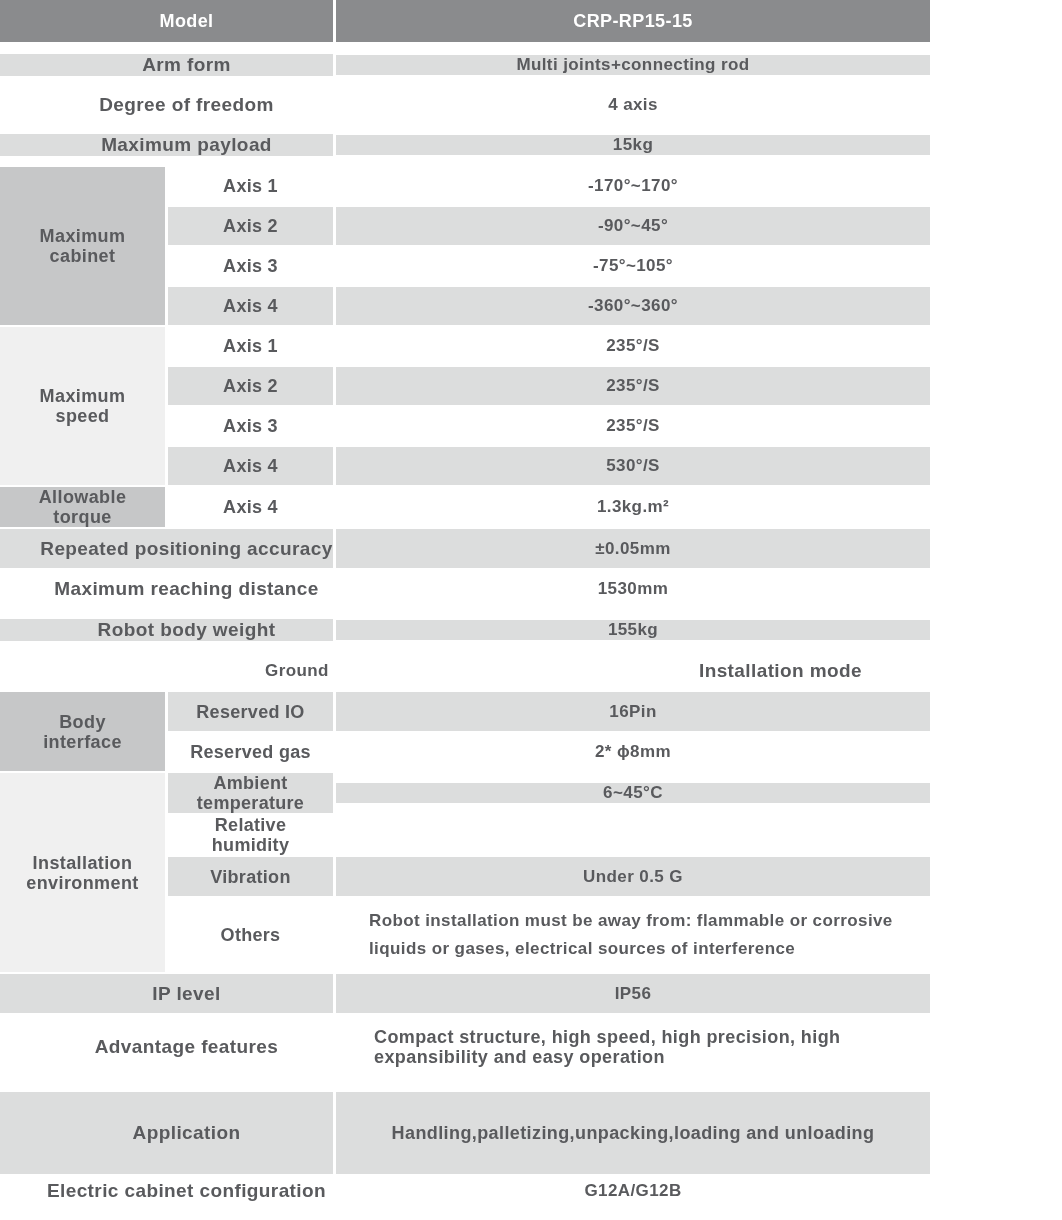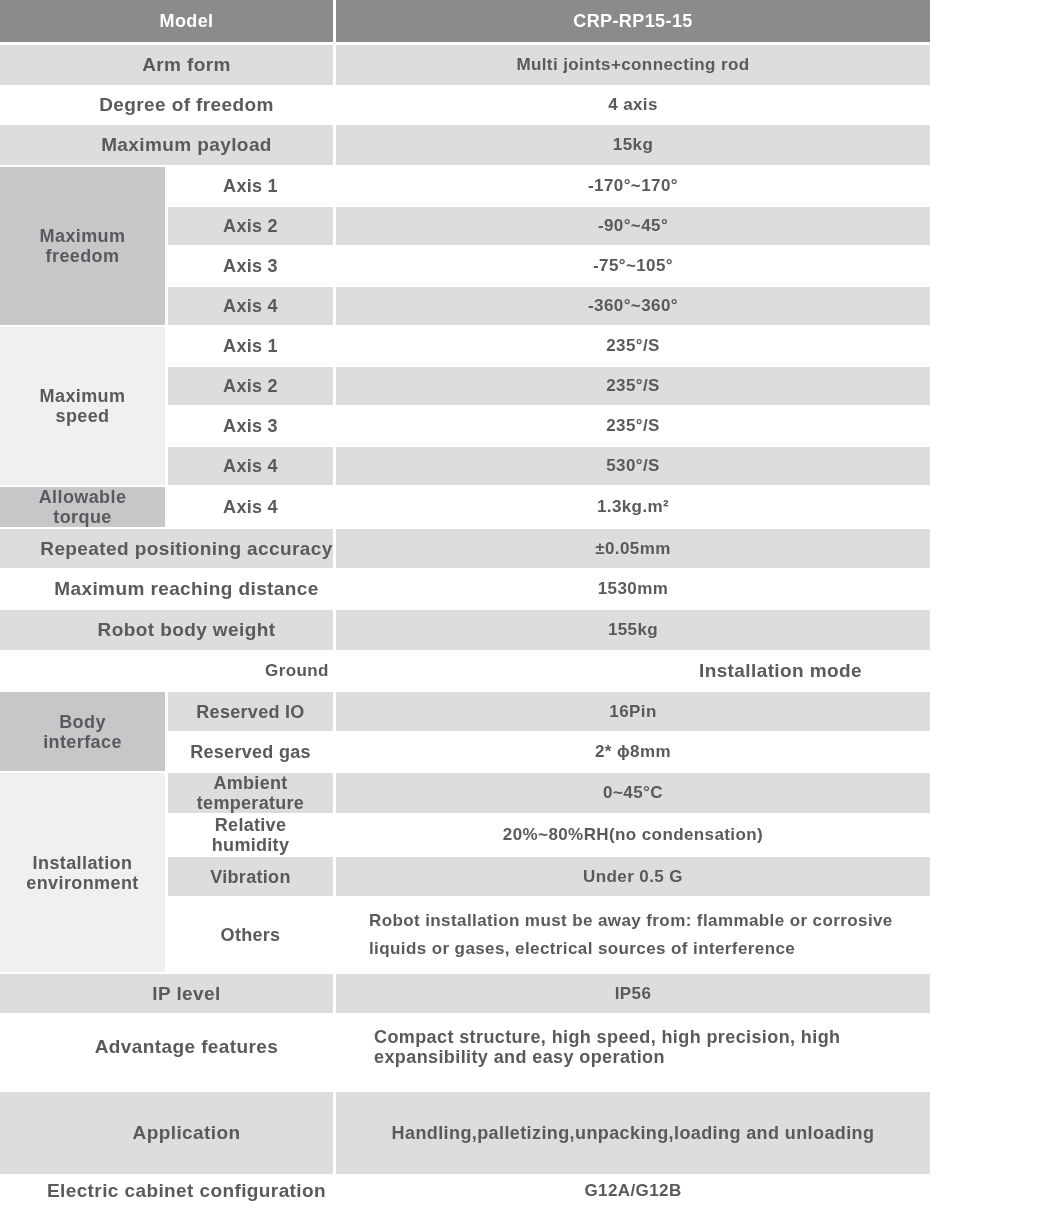--- a/index.html
+++ b/index.html
@@ -26,21 +26,21 @@
          padding:0 28px;box-sizing:border-box;}
   .gcell.dark{background:#c6c7c8;}
   .gcell.light{background:#f0f0f0;}
   .grows{display:flex;flex-direction:column;}
   .grow{display:flex;margin-bottom:2px;}
   .grow:last-child{margin-bottom:0;}
   .sub{width:165px;margin-right:3px;font-size:18px;font-weight:700;letter-spacing:.3px;
        line-height:20px;display:flex;align-items:center;justify-content:center;text-align:center;
        padding:0 8px;box-sizing:border-box;}
   
-  .h42{height:42px;} .h40{height:40px;} .h39{height:39px;} .h38{height:38px;}
+  .h42{height:42px;} .h40{height:40px;align-items:center;} .h39{height:39px;} .h38{height:38px;}
   .h36{height:36px;} .h74{height:74px;} .h64{height:64px;} .h82{height:82px;} .h30{height:30px;}
   
   .val.left{justify-content:flex-start;text-align:left;padding:0 26px 0 33px;line-height:28px;}
   .val.left2{justify-content:flex-start;text-align:left;padding:0 30px 0 38px;line-height:20px;font-size:18px;}
   .val.big{font-size:18px;}
   .gap-before-app{margin-bottom:13px;}
 </style>
 </head>
 <body>
 
@@ -60,21 +60,21 @@
     <div class="cell lbl">Degree of freedom</div>
     <div class="cell val">4 axis</div>
   </div>
 
   <div class="row gray h40">
     <div class="cell lbl">Maximum payload</div>
     <div class="cell val">15kg</div>
   </div>
 
   <div class="group">
-    <div class="gcell dark">Maximum freedom</div>
+    <div class="gcell dark">Maximum cabinet</div>
     <div class="grows">
       <div class="grow white h38">
         <div class="sub">Axis 1</div>
         <div class="cell val">-170°~170°</div>
       </div>
       <div class="grow gray h38">
         <div class="sub">Axis 2</div>
         <div class="cell val">-90°~45°</div>
       </div>
       <div class="grow white h38">
@@ -152,25 +152,24 @@
         <div class="cell val">2* ϕ8mm</div>
       </div>
     </div>
   </div>
 
   <div class="group">
     <div class="gcell light">Installation environment</div>
     <div class="grows">
       <div class="grow gray h40">
         <div class="sub">Ambient temperature</div>
-        <div class="cell val">0~45°C</div>
+        <div class="cell val">6~45°C</div>
       </div>
       <div class="grow white h40">
         <div class="sub">Relative humidity</div>
-        <div class="cell val">20%~80%RH(no condensation)</div>
       </div>
       <div class="grow gray h39">
         <div class="sub">Vibration</div>
         <div class="cell val">Under 0.5 G</div>
       </div>
       <div class="grow white h74">
         <div class="sub">Others</div>
         <div class="cell val left">Robot installation must be away from: flammable or corrosive liquids or gases, electrical sources of interference</div>
       </div>
     </div>

